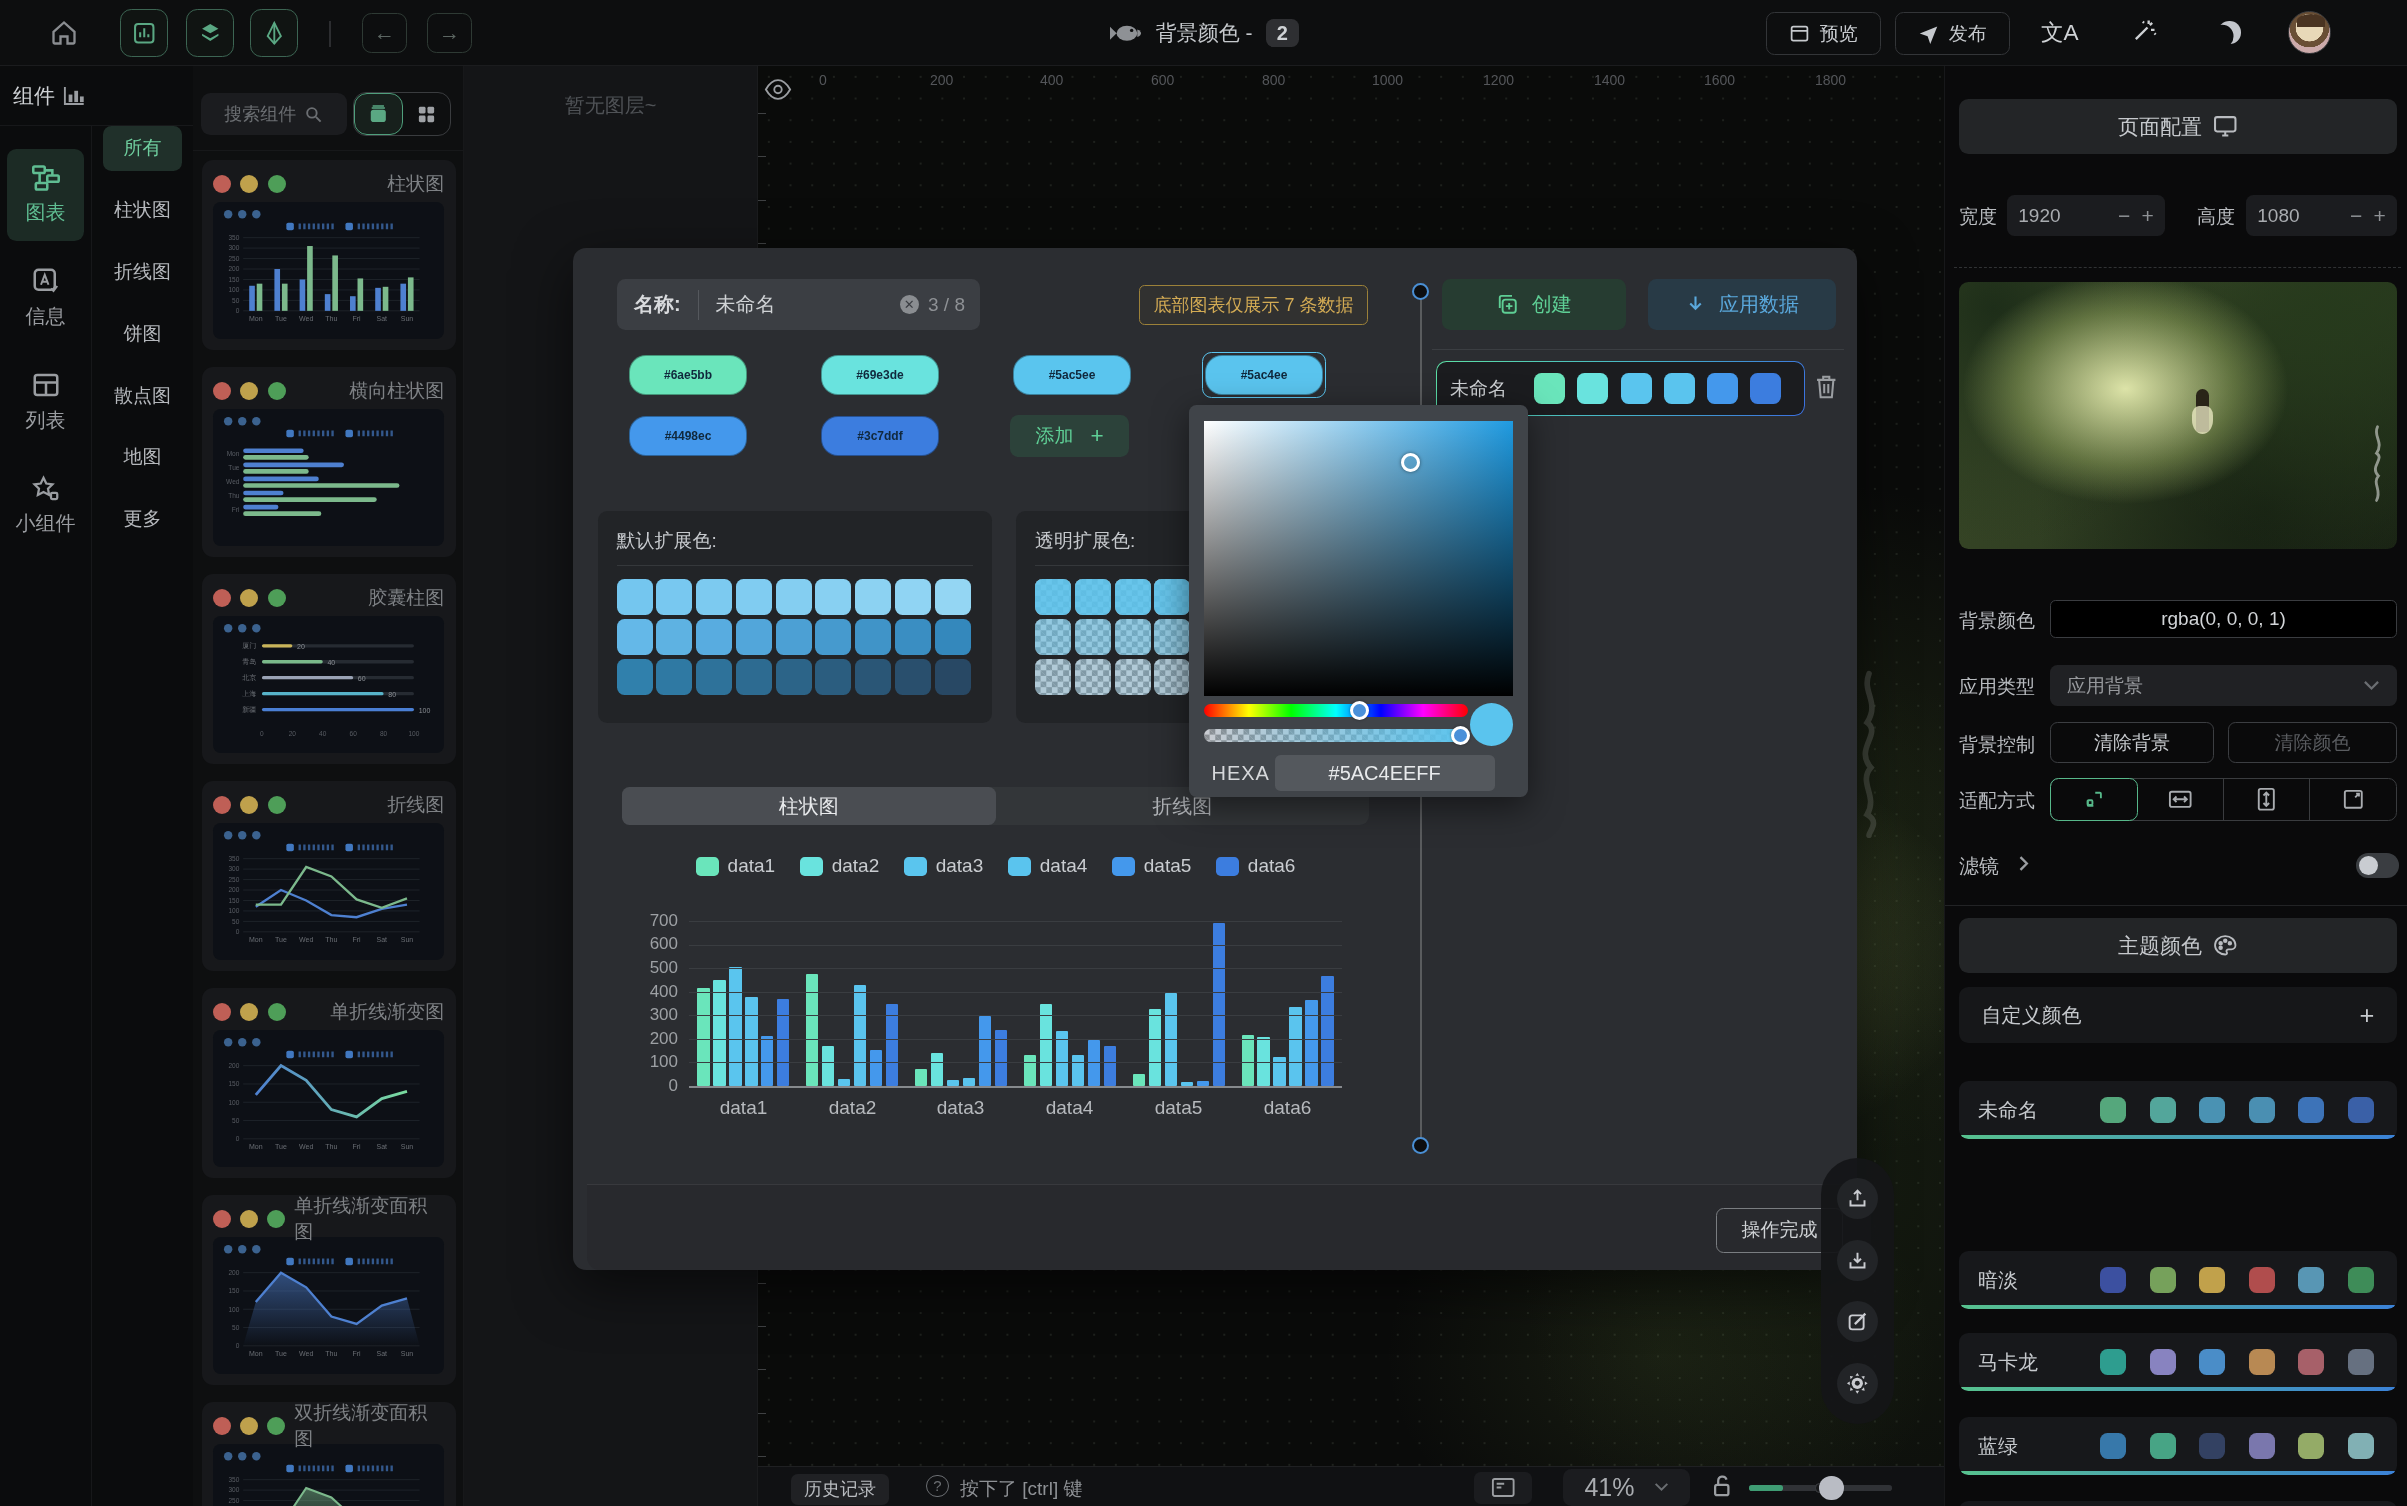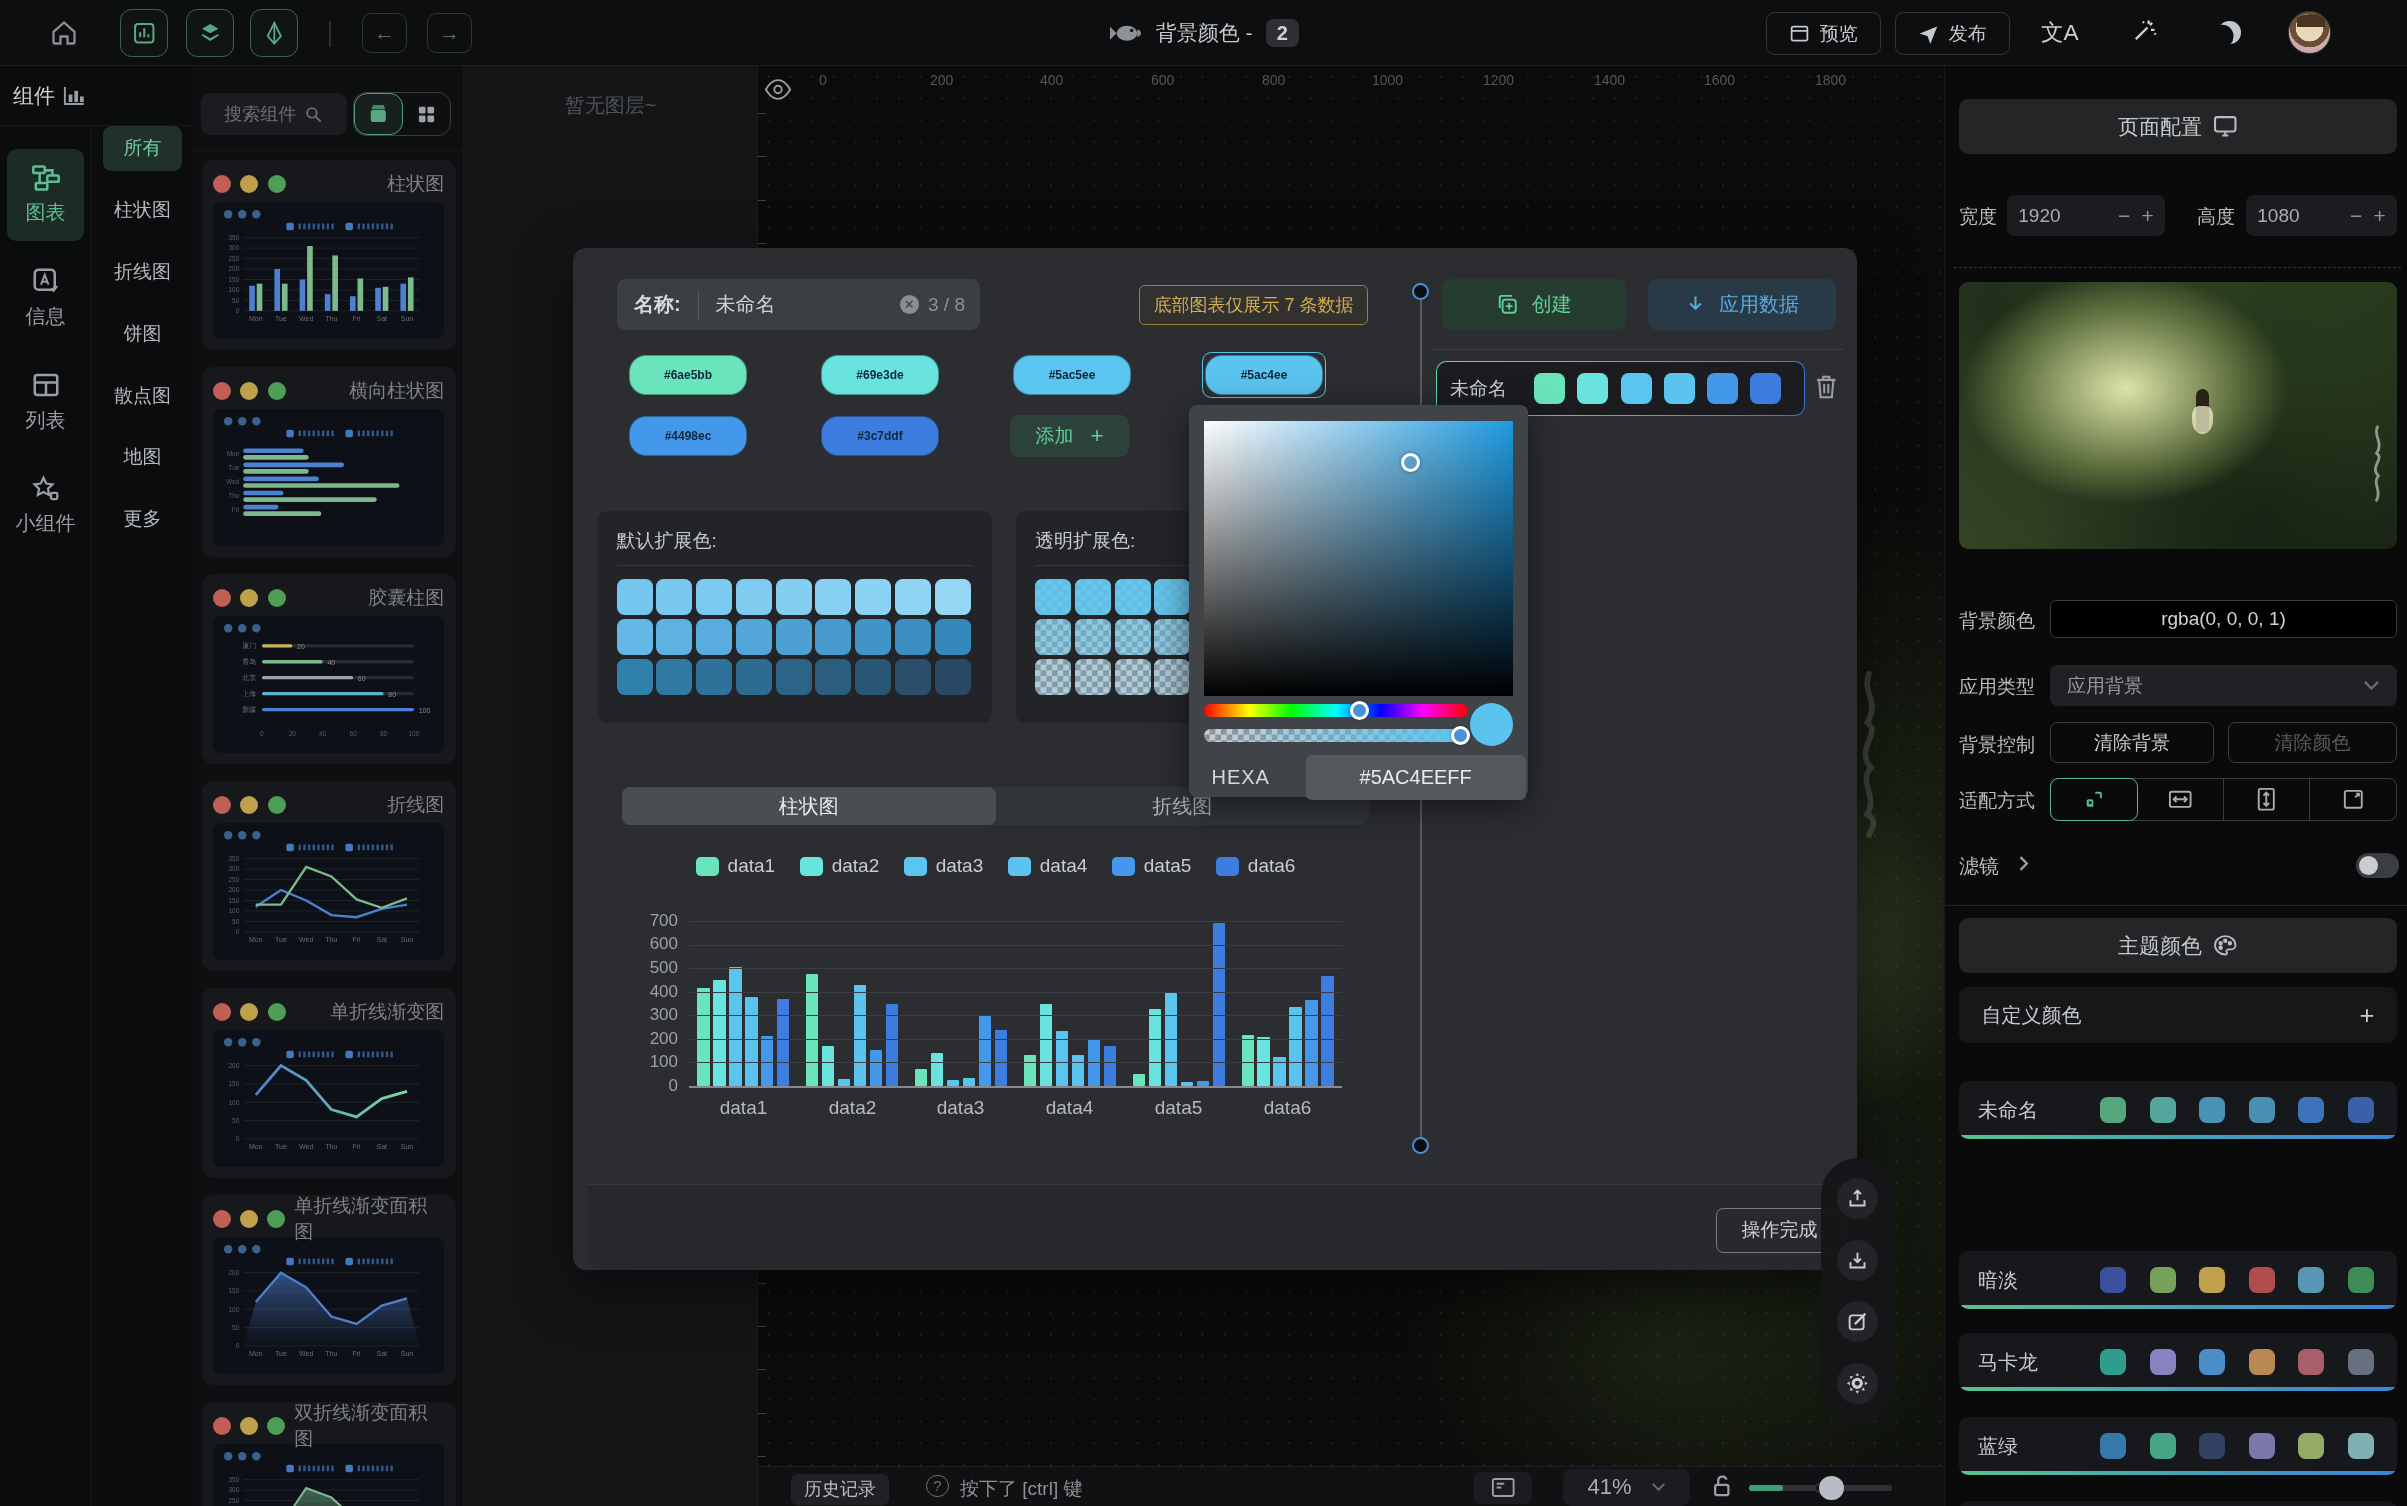--- a/index.html
+++ b/index.html
@@ -67,21 +67,21 @@
 .guide-dot{position:absolute;left:654px;width:17px;height:17px;border-radius:50%;border:2.8px solid #4a8fd4;background:#0d0e10;z-index:26}
 #float-pill{position:absolute;left:1063px;top:1092px;width:73px;height:266px;background:rgba(20,21,23,.94);border-radius:37px;z-index:24;display:flex;flex-direction:column;align-items:center;justify-content:space-evenly}
 .pill-btn{width:41px;height:41px;border-radius:50%;background:#222427;display:flex;align-items:center;justify-content:center;color:#caccd1}
 
 
 #bottombar{position:absolute;left:758px;top:1466px;width:1186px;height:40px;background:#101113;border-top:0.9px solid #1f2022;z-index:30}
 #history-chip{position:absolute;left:33px;top:6.6px;padding:3.8px 13px;background:#202124;border-radius:6.6px;color:#b9bcc0;font-size:18px}
 #help-circle{position:absolute;left:168px;top:7.5px;width:22.6px;height:22.6px;border:1.9px solid #6b6e72;border-radius:50%;color:#6b6e72;font-size:15px;display:flex;align-items:center;justify-content:center}
 #status-text{position:absolute;left:202px;top:8.5px;color:#8e9195;font-size:19px}
 #mini-panel-btn{position:absolute;left:716px;top:4.7px;width:58px;height:32px;background:#1b1c1f;border-radius:6.6px;display:flex;align-items:center;justify-content:center}
-#zoom-select{position:absolute;left:805px;top:1.9px;width:127px;height:37px;background:#1b1c1f;border-radius:8.5px;display:flex;align-items:center;justify-content:center;gap:19px;color:#a9acb0;font-size:22px}
+#zoom-select{position:absolute;left:805px;top:1.9px;width:127px;height:37px;background:#1b1c1f;border-radius:8.5px;display:flex;align-items:center;justify-content:center;gap:19px;color:#a9acb0;font-size:25px}
 #lock-icon{position:absolute;left:951px;top:4.7px;color:#9b9ea2}
 #zoom-track{position:absolute;left:991px;top:18px;width:143px;height:5.6px;background:#303236;border-radius:2.8px}
 #zoom-fill{position:absolute;left:0;top:0;height:5.6px;width:34px;background:#3f9d74;border-radius:2.8px}
 #zoom-knob{position:absolute;left:70px;top:-9.4px;width:24.5px;height:24.5px;border-radius:50%;background:#b9bcc4}
 #zoom-middot{position:absolute;left:66px;top:-1.9px;width:9.4px;height:9.4px;border-radius:50%;background:#17181a;border:1.9px solid #3c3e42}
 
 
 #modal{position:absolute;left:573px;top:248px;width:1284px;height:1022px;background:#2b2d31;border-radius:13px;box-shadow:0 17px 56px rgba(0,0,0,.55);z-index:20}
 #name-box{position:absolute;left:44px;top:31px;width:363px;height:51px;background:#3b3e43;border-radius:8.5px;display:flex;align-items:center}
 #name-box .lbl{padding:0 17px;font-size:20px;color:#d8dadd;font-weight:bold}
@@ -129,21 +129,21 @@
 #sv{position:absolute;left:15px;top:16px;width:309px;height:275px;background:linear-gradient(to top,#000,rgba(0,0,0,0)),linear-gradient(to right,#fff,#1f9ae0)}
 #sv-handle{position:absolute;left:197px;top:32px;width:19px;height:19px;border-radius:50%;border:3.8px solid #fff;box-shadow:0 0 3.8px rgba(0,0,0,.5)}
 .slider{position:absolute;left:15px;width:264px;height:13px;border-radius:6.6px}
 #hue{top:299px;background:linear-gradient(90deg,#f00,#ff0 17%,#0f0 33%,#0ff 50%,#00f 67%,#f0f 83%,#f00)}
 #alpha{top:324px}
 #alpha .fill{position:absolute;inset:0;border-radius:6.6px;background:linear-gradient(90deg,rgba(90,196,238,0),#5ac4ee)}
 .sl-handle{position:absolute;top:-2.8px;width:19px;height:19px;border-radius:50%;background:#4a90d9;border:3.8px solid #fff;box-shadow:0 0 2.8px rgba(0,0,0,.4)}
 #cur-color{position:absolute;left:281px;top:298px;width:43px;height:43px;border-radius:50%}
 #hexa-row{position:absolute;left:0;top:350px;width:339px;display:flex;align-items:center}
 #hexa-lbl{margin-left:22.6px;color:#d6d8db;font-size:20px;letter-spacing:0.9px}
-#hex-input{margin-left:36px;width:220px;height:45px;background:#54585d;border-radius:5.6px;color:#e8eaec;font-size:20px;display:flex;align-items:center;justify-content:center}
+#hex-input{margin-left:5px;width:220px;height:36px;background:#54585d;border-radius:5.6px;color:#e8eaec;font-size:20px;display:flex;align-items:center;justify-content:center}
 
 
 #rpanel{position:absolute;left:1944px;top:66px;width:463px;height:1441px;background:#0a0a0b;border-left:0.9px solid #17181a;overflow:hidden}
 .sec-bar{position:absolute;left:14px;width:438px;height:55px;background:#232527;border-radius:9.4px;display:flex;align-items:center;justify-content:center;gap:11.3px;color:#c6c9cd;font-size:21px}
 .rp-label{position:absolute;color:#b9bcc0;font-size:19px}
 .stepper{position:absolute;height:41px;background:#1b1c1f;border-radius:7.5px;display:flex;align-items:center;color:#a9acb0;font-size:19px;padding:0 11.3px;gap:11.3px}
 .stepper .v{flex:1}
 .stepper .pm{color:#8e9195;font-size:21px}
 #dash-div{position:absolute;left:9.4px;top:201px;width:447px;border-top:0.9px dashed #303234}
 #bg-image{position:absolute;left:14px;top:216px;width:438px;height:267px;border-radius:9.4px;overflow:hidden;

